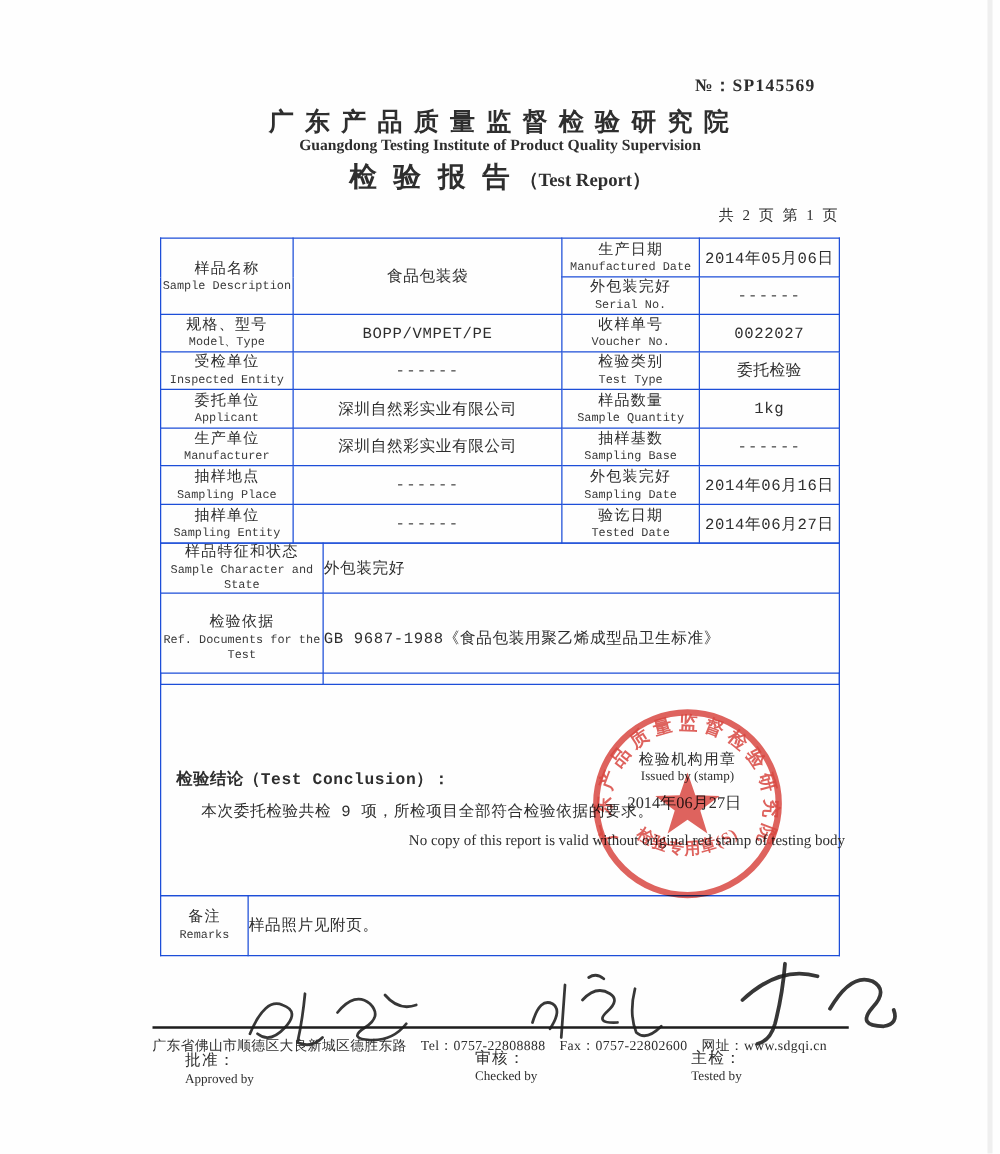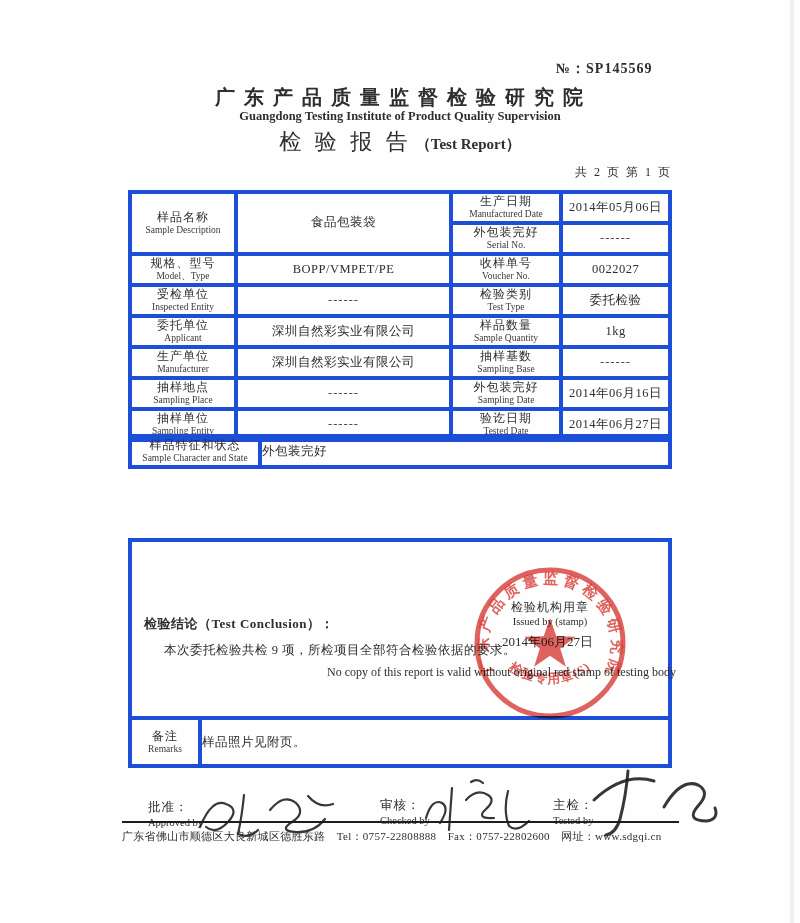--- a/index.html
+++ b/index.html
@@ -4,26 +4,26 @@
 <style>
   html,body{margin:0;padding:0;background:#ffffff;}
   .page{position:relative;width:800px;height:923px;background:#fefefe;overflow:hidden;
         font-family:"Liberation Serif","DejaVu Serif",serif;color:#2e2e2e;}
   .scan-edge{position:absolute;top:0;right:6px;width:4px;height:923px;background:rgba(110,110,110,.10);}
   
   .hdr-no{position:absolute;top:60px;left:556px;font-size:14px;font-weight:bold;letter-spacing:1px;}
   .hdr-cn{position:absolute;top:84px;left:0;width:800px;text-align:center;font-size:20px;font-weight:bold;letter-spacing:2px;}
   .hdr-en{position:absolute;top:109px;left:0;width:800px;text-align:center;font-size:12.5px;font-weight:bold;}
   .hdr-title{position:absolute;top:127px;left:0;width:800px;text-align:center;}
-  .hdr-title .t-cn{font-size:22px;font-weight:normal;letter-spacing:4px;}
+  .hdr-title .t-cn{font-size:22px;font-weight:bold;letter-spacing:4px;}
   .hdr-title .t-en{font-size:15px;font-weight:bold;}
   .pagination{position:absolute;top:164px;left:128px;width:544px;text-align:right;font-size:12px;letter-spacing:2px;}
   
   .tbl{position:absolute;left:128px;width:544px;border-collapse:collapse;table-layout:fixed;}
-  .tbl td{border:4px solid #1d4ed8;vertical-align:middle;padding:0;overflow:hidden;}
+  .tbl td{border:1px solid #1d4ed8;vertical-align:middle;padding:0;overflow:hidden;font-family:Liberation Mono, monospace;}
   .lab{text-align:center;line-height:1.25;}
   .lab .cn{font-size:12px;letter-spacing:1px;}
   .lab .en{font-size:9.5px;color:#3a3a3a;}
   .val{text-align:center;font-size:12.5px;letter-spacing:.5px;}
   .val-left{text-align:left;padding-left:14px;font-size:12.5px;letter-spacing:.5px;}
   .dash{letter-spacing:1px;color:#444;}
   .tbl-a{top:190px;} .tbl-b{top:434px;} .tbl-c{top:538px;} .tbl-d{top:716px;}
   
   .conc-cell{vertical-align:top;}
   .conc-head{padding:16px 0 0 12px;font-size:13px;font-weight:bold;letter-spacing:.5px;}
@@ -35,21 +35,21 @@
   .ov-date{top:633px;left:460px;width:175px;text-align:center;font-size:13px;}
   .ov-copy-cn{top:650px;left:0;width:676px;text-align:right;font-size:12.5px;letter-spacing:.5px;}
   .ov-copy-en{top:665px;left:0;width:676px;text-align:right;font-size:12px;}
   
   .stamp{position:absolute;left:470px;top:563px;width:160px;height:160px;mix-blend-mode:multiply;opacity:.9;}
   .stamp text{fill:#d5322b;font-family:"Liberation Serif","DejaVu Serif",serif;}
   .ring-text{font-size:15px;font-weight:bold;letter-spacing:4.5px;}
   .bottom-text{font-size:13px;font-weight:bold;letter-spacing:1px;}
   
   .sig-label{position:absolute;line-height:1.35;}
-  .sig-label .cn{font-size:12.5px;letter-spacing:1px;}
+  .sig-label .cn{font-size:12.5px;letter-spacing:1px;margin-top:41px;}
   .sig-label .en{font-size:10.5px;}
   .sig-svg{position:absolute;}
   .sig-svg path{fill:none;stroke:#1b1b1b;stroke-width:2.2;stroke-linecap:round;stroke-linejoin:round;opacity:.88;}
   
   .footer-rule{position:absolute;top:821px;left:122px;width:557px;height:2px;background:#1d1d1d;}
   .footer-text{position:absolute;top:829px;left:122px;width:600px;font-size:11px;letter-spacing:.3px;white-space:nowrap;color:#2e2e2e;}
 </style>
 </head>
 <body>
 
@@ -172,20 +172,27 @@
         <col style="width:130px">
         <col>
       </colgroup>
     <tbody>
         <tr style="height:31px">
       <td class="lab">
             <div class="cn">样品特征和状态</div>
             <div class="en">Sample Character and State</div>
           </td>
       <td class="val-left">外包装完好</td>
+    </tr>
+    <tr style="height:73px">
+      <td class="lab">
+            <div class="cn">检验依据</div>
+            <div class="en">Ref. Documents for the Test</div>
+          </td>
+      <td class="val-left">GB 9687-1988《食品包装用聚乙烯成型品卫生标准》</td>
     </tr>
   </tbody>
     </table>
 
   <table class="tbl tbl-c">
     <tbody>
         <tr style="height:178px">
       <td class="conc-cell">
         <div class="conc-head">检验结论（Test Conclusion）：</div>
         <div class="conc-body">本次委托检验共检 9 项，所检项目全部符合检验依据的要求。</div>

